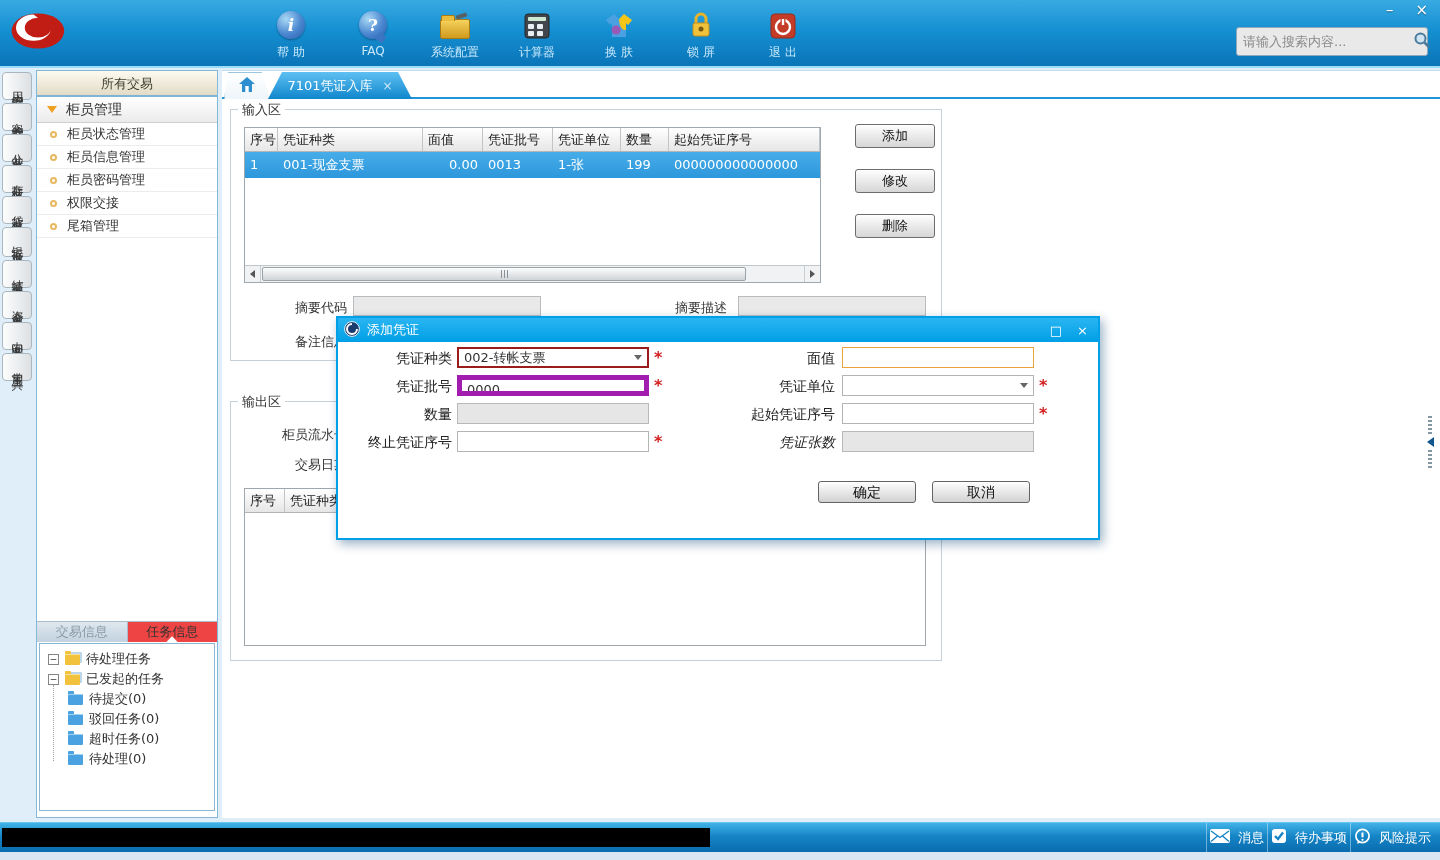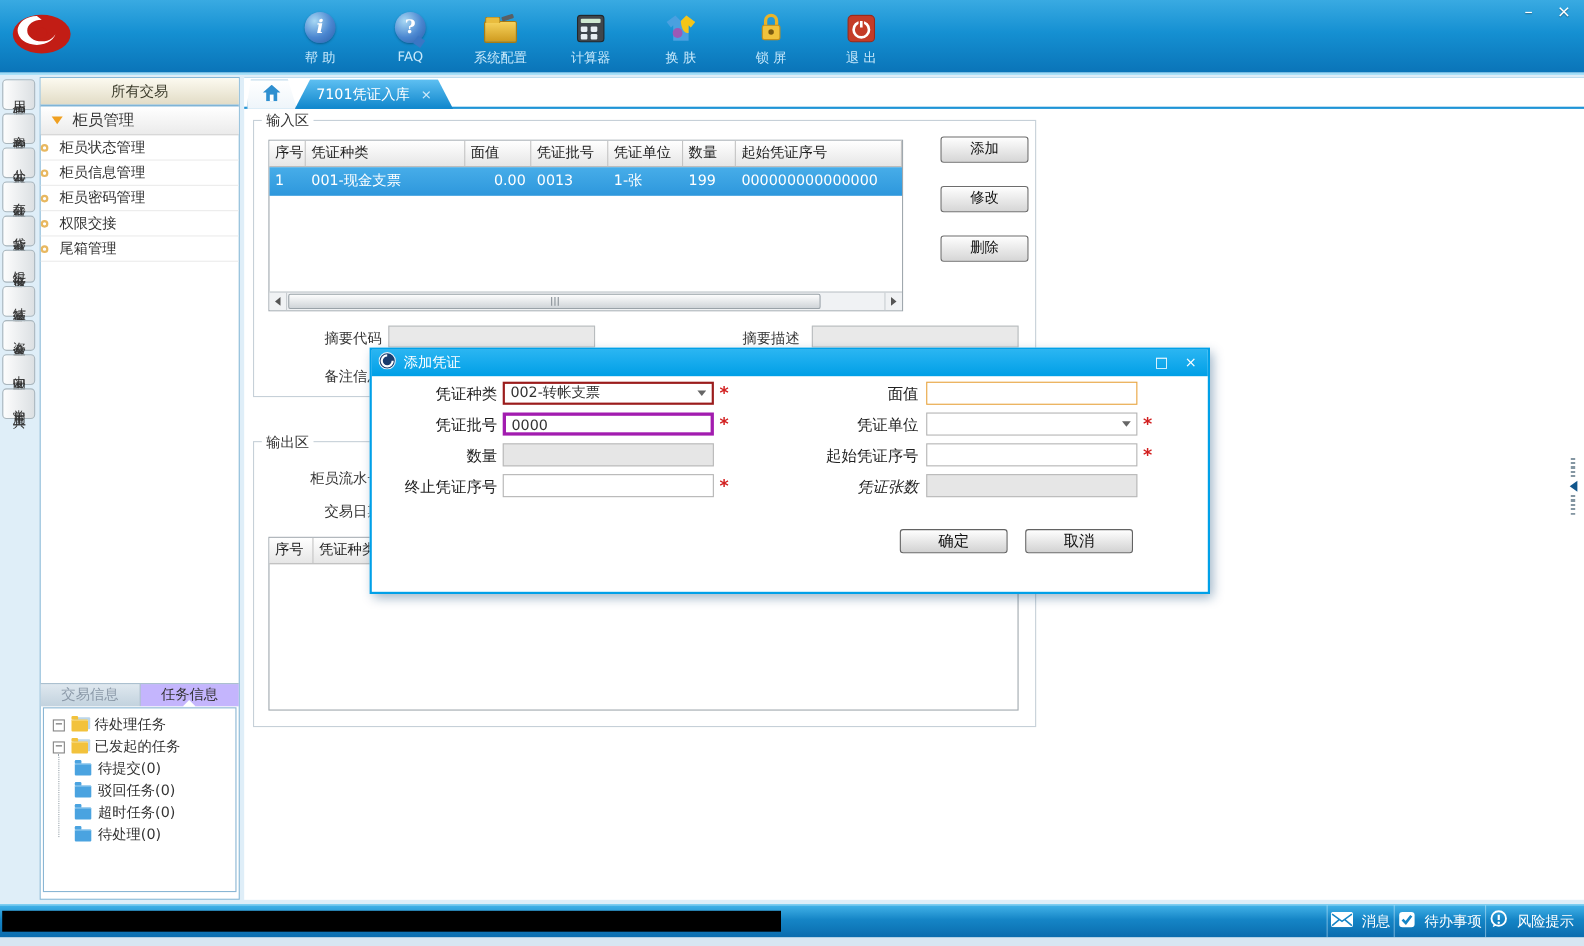--- a/index.html
+++ b/index.html
@@ -55,28 +55,28 @@
   
   .sidebar { position:absolute; left:36px; top:70px; width:182px; height:748px; background:#fff;
     border:1px solid #85b7d6; }
   .sb-header { height:26px; line-height:25px; text-align:center; font-size:13px; color:#3c3c2c;
     background:linear-gradient(180deg,#fcfaf0,#e2dcc6); border-bottom:2px solid #7fb4d6; }
   .sb-group { height:26px; display:flex; align-items:center; gap:9px; padding-left:10px;
     background:linear-gradient(180deg,#ffffff,#ebebeb); border-bottom:1px solid #cfcfcf;
     font-size:14px; cursor:pointer; }
   .caret-down { width:0; height:0; border-left:5px solid transparent; border-right:5px solid transparent;
     border-top:7px solid #f0a020; }
-  .sb-item { height:23px; display:flex; align-items:center; gap:10px; 
+  .sb-item { height:23px; display:flex; align-items:center; gap:10px; padding-left:13px;
     border-bottom:1px solid #ececec; font-size:13px; cursor:pointer; }
   .ring { width:7px; height:7px; border-radius:50%; border:2px solid #e8b860; background:#fff; flex:none; }
   .sb-tabs { position:absolute; left:0; top:550px; width:100%; height:21px; display:flex;
     background:#c7d6e2; border-top:1px solid #a8bdcc; }
   .sb-tab { flex:1; text-align:center; line-height:20px; font-size:13px; cursor:pointer; }
   .sb-tab.inactive { color:#8b99a8; background:linear-gradient(180deg,#dfe8ef,#c2d2de); border-right:1px solid #aabccb; }
-  .sb-tab.active { color:#333; background:#c4b5fd; position:relative; }
+  .sb-tab.active { color:#333; background:#ef4444; position:relative; }
   .sb-tab.active::after { content:""; position:absolute; left:50%; bottom:-4px; margin-left:-4px;
     width:8px; height:8px; background:#fdfefe; transform:rotate(45deg); }
   .task-panel { position:absolute; left:2px; top:572px; width:176px; bottom:6px; background:#fff;
     border:1px solid #8ab6d4; padding-top:5px; overflow:hidden; }
   .t-row { height:20px; display:flex; align-items:center; gap:6px; padding-left:8px; cursor:pointer; }
   .t-row.child { padding-left:28px; }
   .t-children { position:relative; }
   .t-children::before { content:""; position:absolute; left:13px; top:-4px; bottom:8px; border-left:1px dotted #9aa4ac; }
   .expander { width:11px; height:11px; border:1px solid #848484; background:#fff; flex:none;
     font-size:9px; line-height:8px; text-align:center; color:#333; }
@@ -151,21 +151,21 @@
     border:2px solid #00a0e8; box-shadow:3px 4px 10px rgba(0,60,110,.4); z-index:50; }
   .m-title { height:24px; background:linear-gradient(180deg,#2ab5f2,#009fe6); display:flex; align-items:center;
     padding:0 6px; gap:7px; color:#fff; font-size:13px; cursor:move; }
   .m-title .grow { flex:1; }
   .m-ctrl { color:#fff; font-size:13px; cursor:pointer; padding:0 4px; }
   .m-label { position:absolute; text-align:right; font-size:14px; color:#222; white-space:nowrap; }
   .m-input { position:absolute; width:192px; height:21px; border:1px solid #b4b4b4; background:#fff;
     font-size:13px; line-height:19px; padding:0 5px; overflow:hidden; white-space:nowrap; cursor:text; }
   .m-input.err { border:2px solid #9b1c1c; line-height:17px; }
   .m-input.warn { border:1px solid #e8a33d; }
-  .m-input.soft { border:3px solid #a21caf; }
+  .m-input.soft { border:5px solid #a21caf; }
   .m-input.disabled { background:#e6e6e6; border-color:#b8b8b8; cursor:default; }
   .m-select { display:flex; align-items:center; }
   .m-select .val { flex:1; overflow:hidden; white-space:nowrap; }
   .dd-caret { width:0; height:0; border-left:4px solid transparent; border-right:4px solid transparent;
     border-top:5px solid #666; flex:none; }
   .req { position:absolute; color:#d22020; font-size:16px; font-weight:bold; }
   .m-btn { position:absolute; top:163px; width:98px; height:22px; text-align:center; line-height:20px;
     background:linear-gradient(180deg,#fefefe,#d2d2d2); border:1px solid #636363; border-radius:3px;
     font-size:14px; color:#111; cursor:pointer; box-shadow:inset 0 1px 0 #fff; }
 
@@ -255,20 +255,29 @@
           <line x1="13" y1="6" x2="13" y2="12" stroke="#fff" stroke-width="2.4"></line>
         </svg>
       </span>
       <span class="tlabel">退 出</span>
     </div>
   </div>
 
   <div class="win-controls">
     <span class="win-btn">–</span>
     <span class="win-btn">×</span>
+  </div>
+  <div class="search-box">
+    <input type="text" placeholder="请输入搜索内容..." style="">
+    <span>
+      <svg width="18" height="18" viewBox="0 0 18 18">
+        <circle cx="7.5" cy="7.5" r="5" fill="#cfe4f0" stroke="#4a7b9d" stroke-width="2"></circle>
+        <line x1="11.5" y1="11.5" x2="16" y2="16" stroke="#4a7b9d" stroke-width="2.6"></line>
+      </svg>
+    </span>
   </div>
 </div>
 
 <div class="side-strip">
   <div class="vtab">用户管理</div>
   <div class="vtab">客户管理</div>
   <div class="vtab">公共业务</div>
   <div class="vtab">存款业务</div>
   <div class="vtab">贷款业务</div>
   <div class="vtab">银行卡业务</div>

